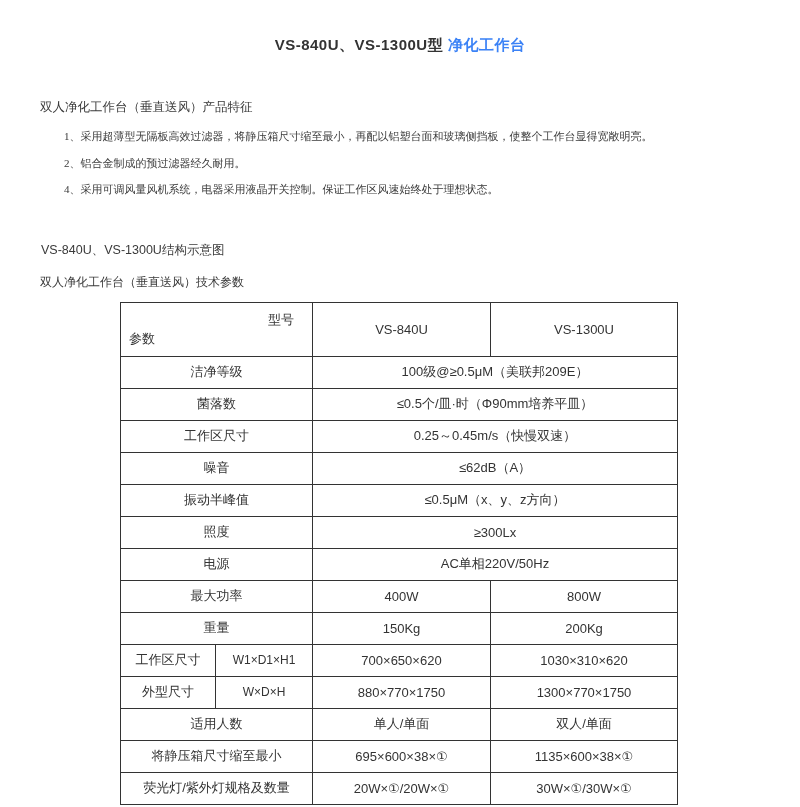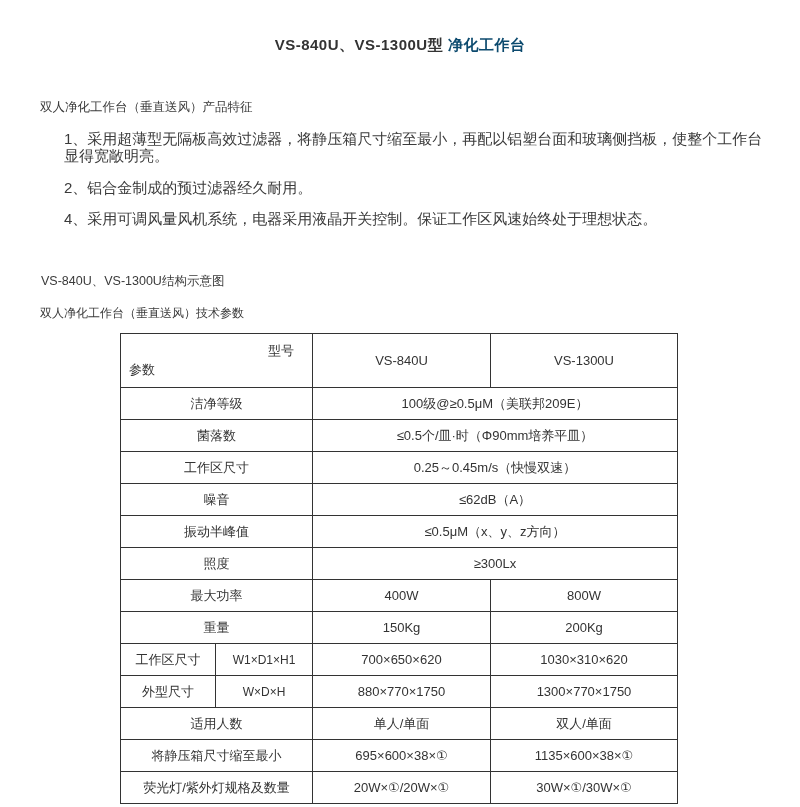--- a/index.html
+++ b/index.html
@@ -9,24 +9,24 @@
     font-family: "Liberation Sans", "DejaVu Sans", sans-serif;
     color: #3a3a3a;
   }
   .page { position: relative; width: 800px; height: 807px; background: #fff; }
 
   .doc-title {
     padding-top: 36px; text-align: center;
     font-size: 15px; font-weight: bold; color: #333;
     letter-spacing: 0.5px;
   }
-  .title-blue { color: #0c4a6e; }
+  .title-blue { color: #3b82f6; }
 
   .features-heading { margin: 44px 0 12px 40px; font-size: 12.5px; }
-  .feature-item { margin: 14px 30px 0 64px; font-size: 15px; line-height: 1.15; }
+  .feature-item { margin: 14px 30px 0 64px; font-size: 11px; line-height: 1.15; font-family: Liberation Serif, serif; }
 
   .diagram-heading { margin: 46px 0 0 41px; font-size: 12.5px; }
   .specs-heading   { margin: 15px 0 4px 40px; font-size: 12px; }
 
   table.spec-table {
     border-collapse: collapse; table-layout: fixed;
     margin: 11px 0 0 120px; width: 557px;
     font-size: 13px; color: #333;
   }
   .spec-table td {
@@ -94,20 +94,24 @@
         <td colspan="2">≤62dB（A）</td>
       </tr>
       <tr>
         <td colspan="2">振动半峰值</td>
         <td colspan="2">≤0.5μM（x、y、z方向）</td>
       </tr>
       <tr>
         <td colspan="2">照度</td>
         <td colspan="2">≥300Lx</td>
       </tr>
+      <tr>
+        <td colspan="2">电源</td>
+        <td colspan="2">AC单相220V/50Hz</td>
+      </tr>
 
       <tr>
         <td colspan="2">最大功率</td>
         <td>400W</td>
         <td>800W</td>
       </tr>
       <tr>
         <td colspan="2">重量</td>
         <td>150Kg</td>
         <td>200Kg</td>

